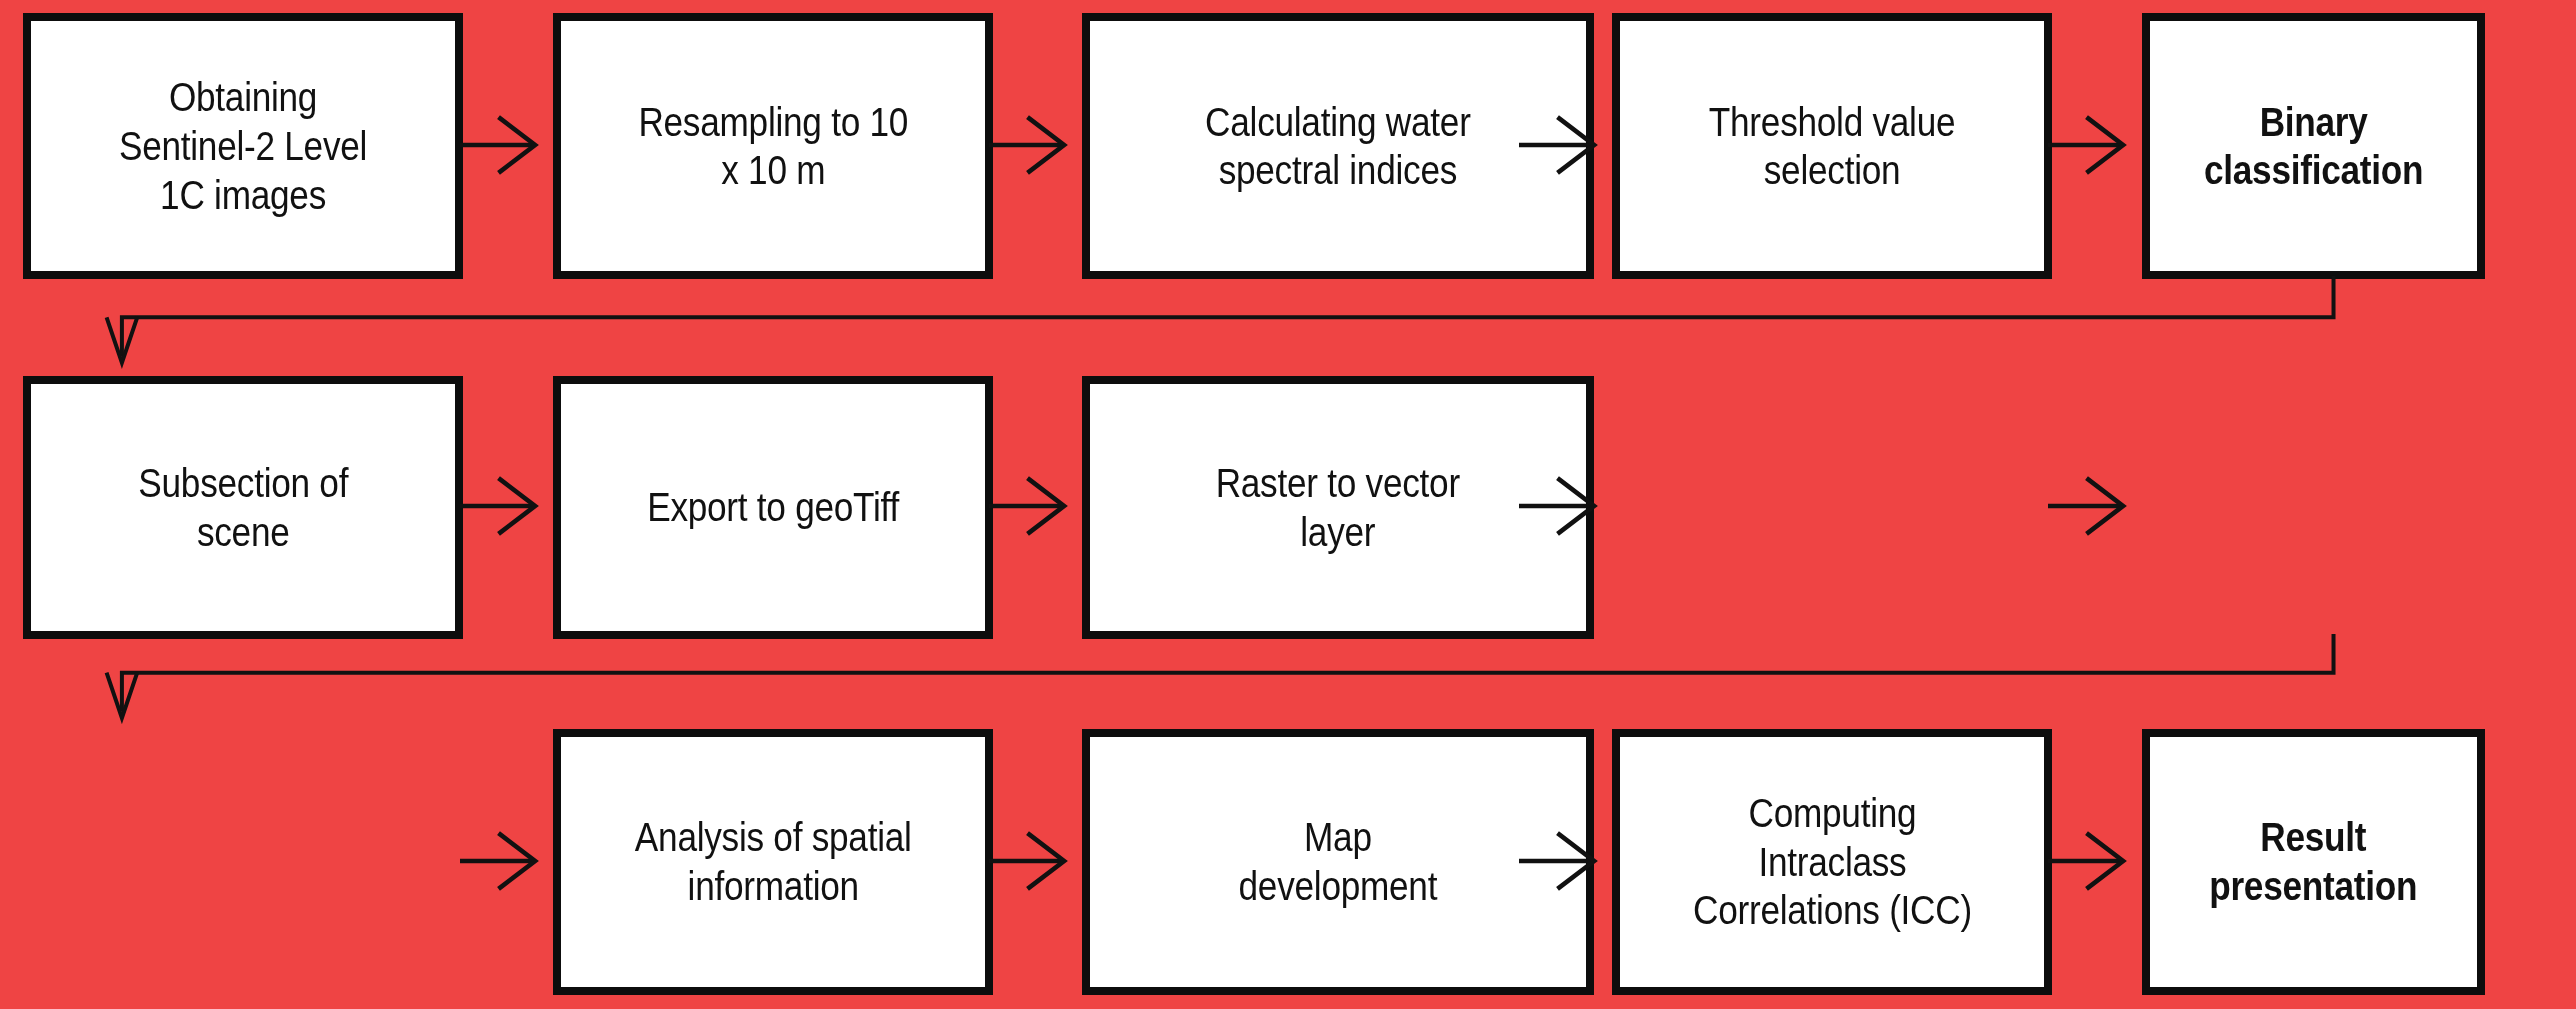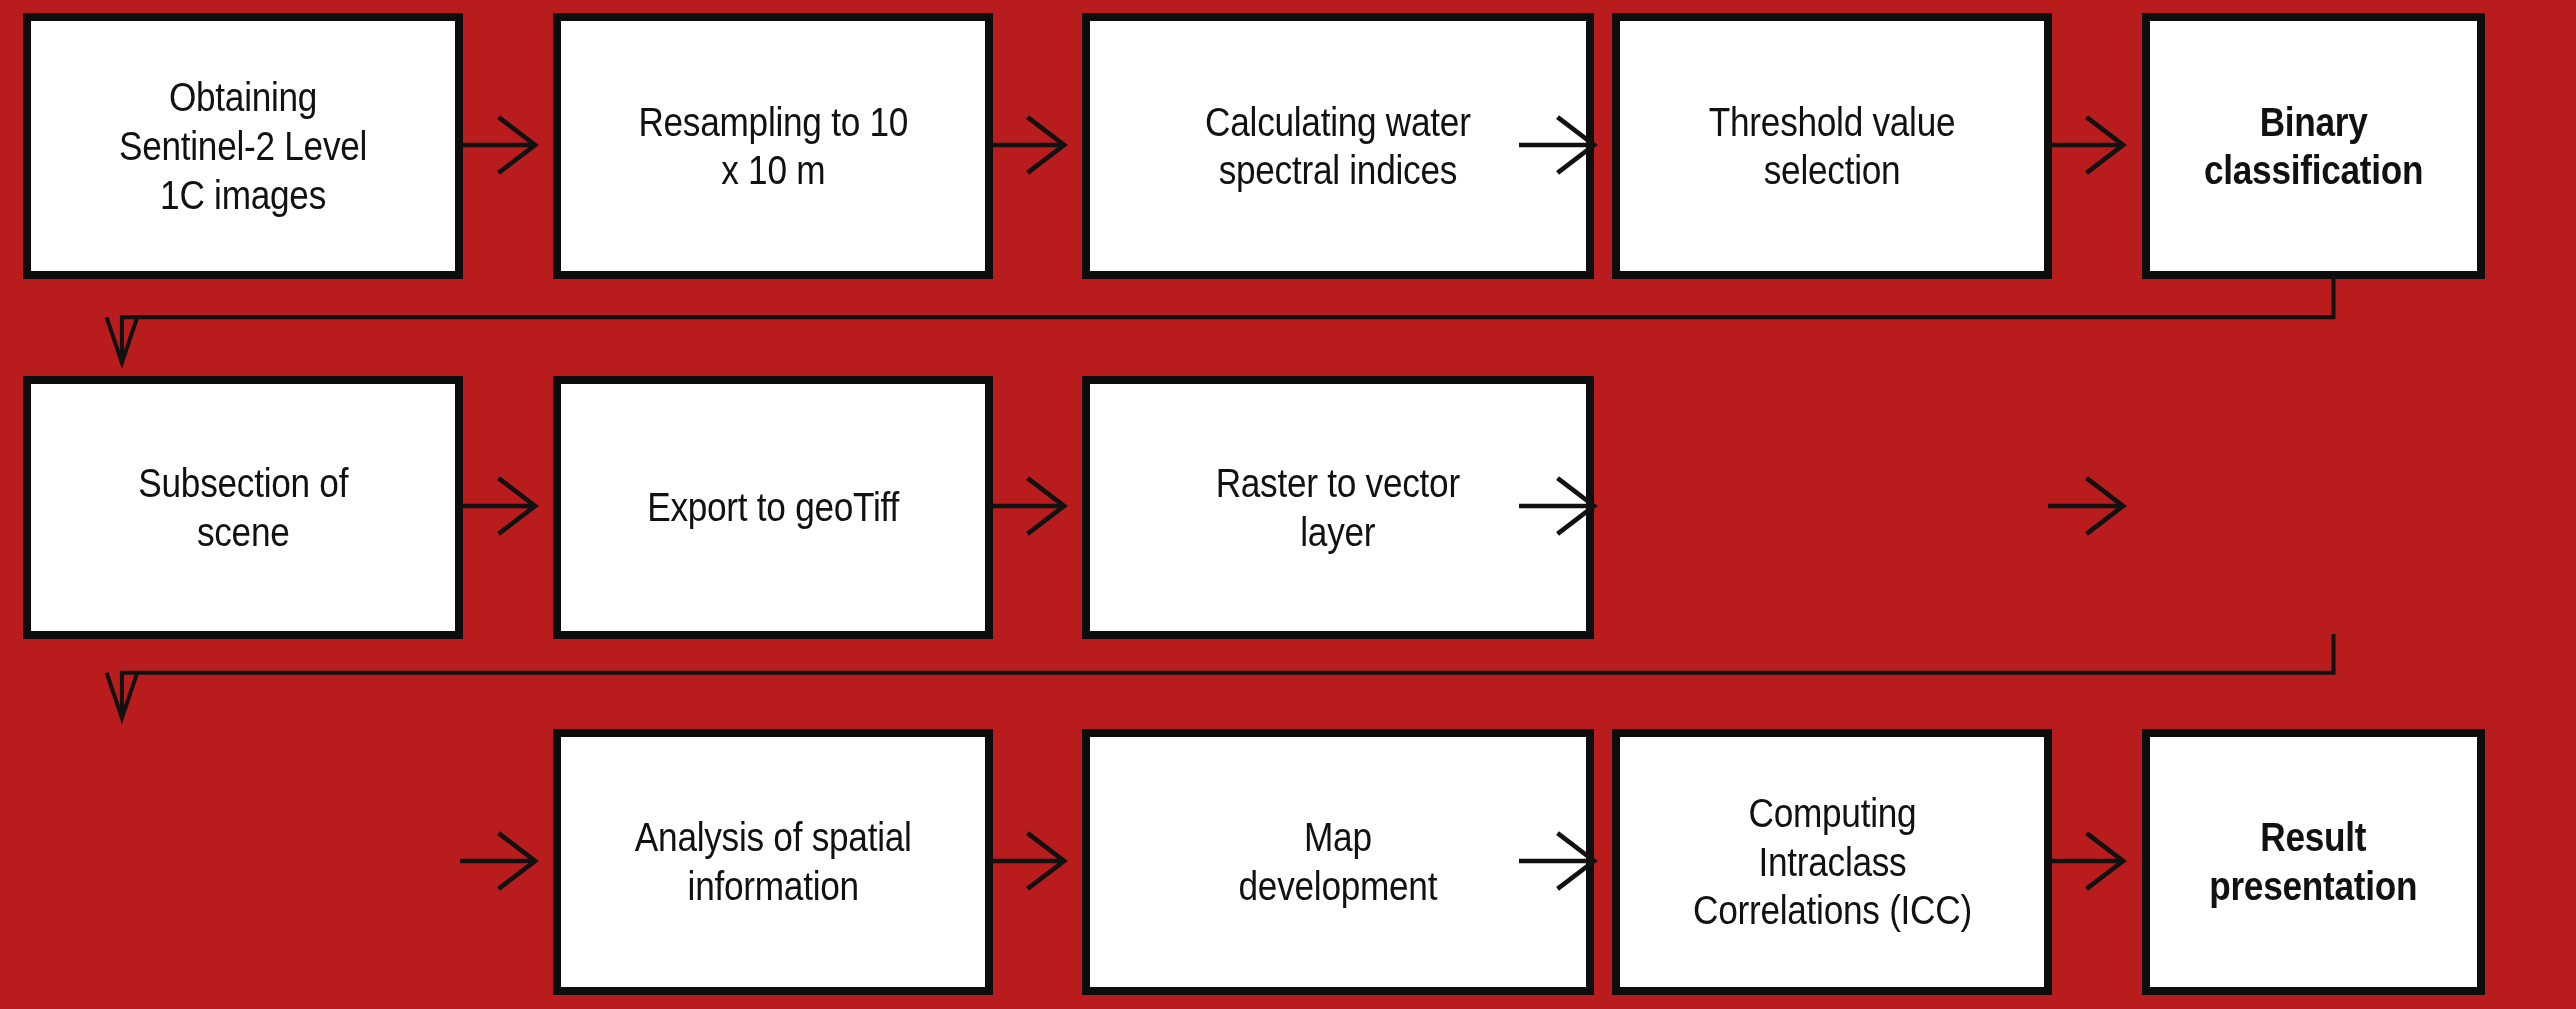--- a/index.html
+++ b/index.html
@@ -11,21 +11,21 @@
     width: 2576px;
     height: 1009px;
     font-family: "Liberation Sans", "DejaVu Sans", sans-serif;
     -webkit-font-smoothing: antialiased;
   }
 
   #flowchart {
     position: relative;
     width: 2576px;
     height: 1009px;
-    background: #b91c1c;
+    background: #ef4444;
     overflow: hidden;
   }
 
   
   .node {
     position: absolute;
     box-sizing: border-box;
     border: 8px solid #0d0d0d;
     background: #ffffff;
     display: flex;

